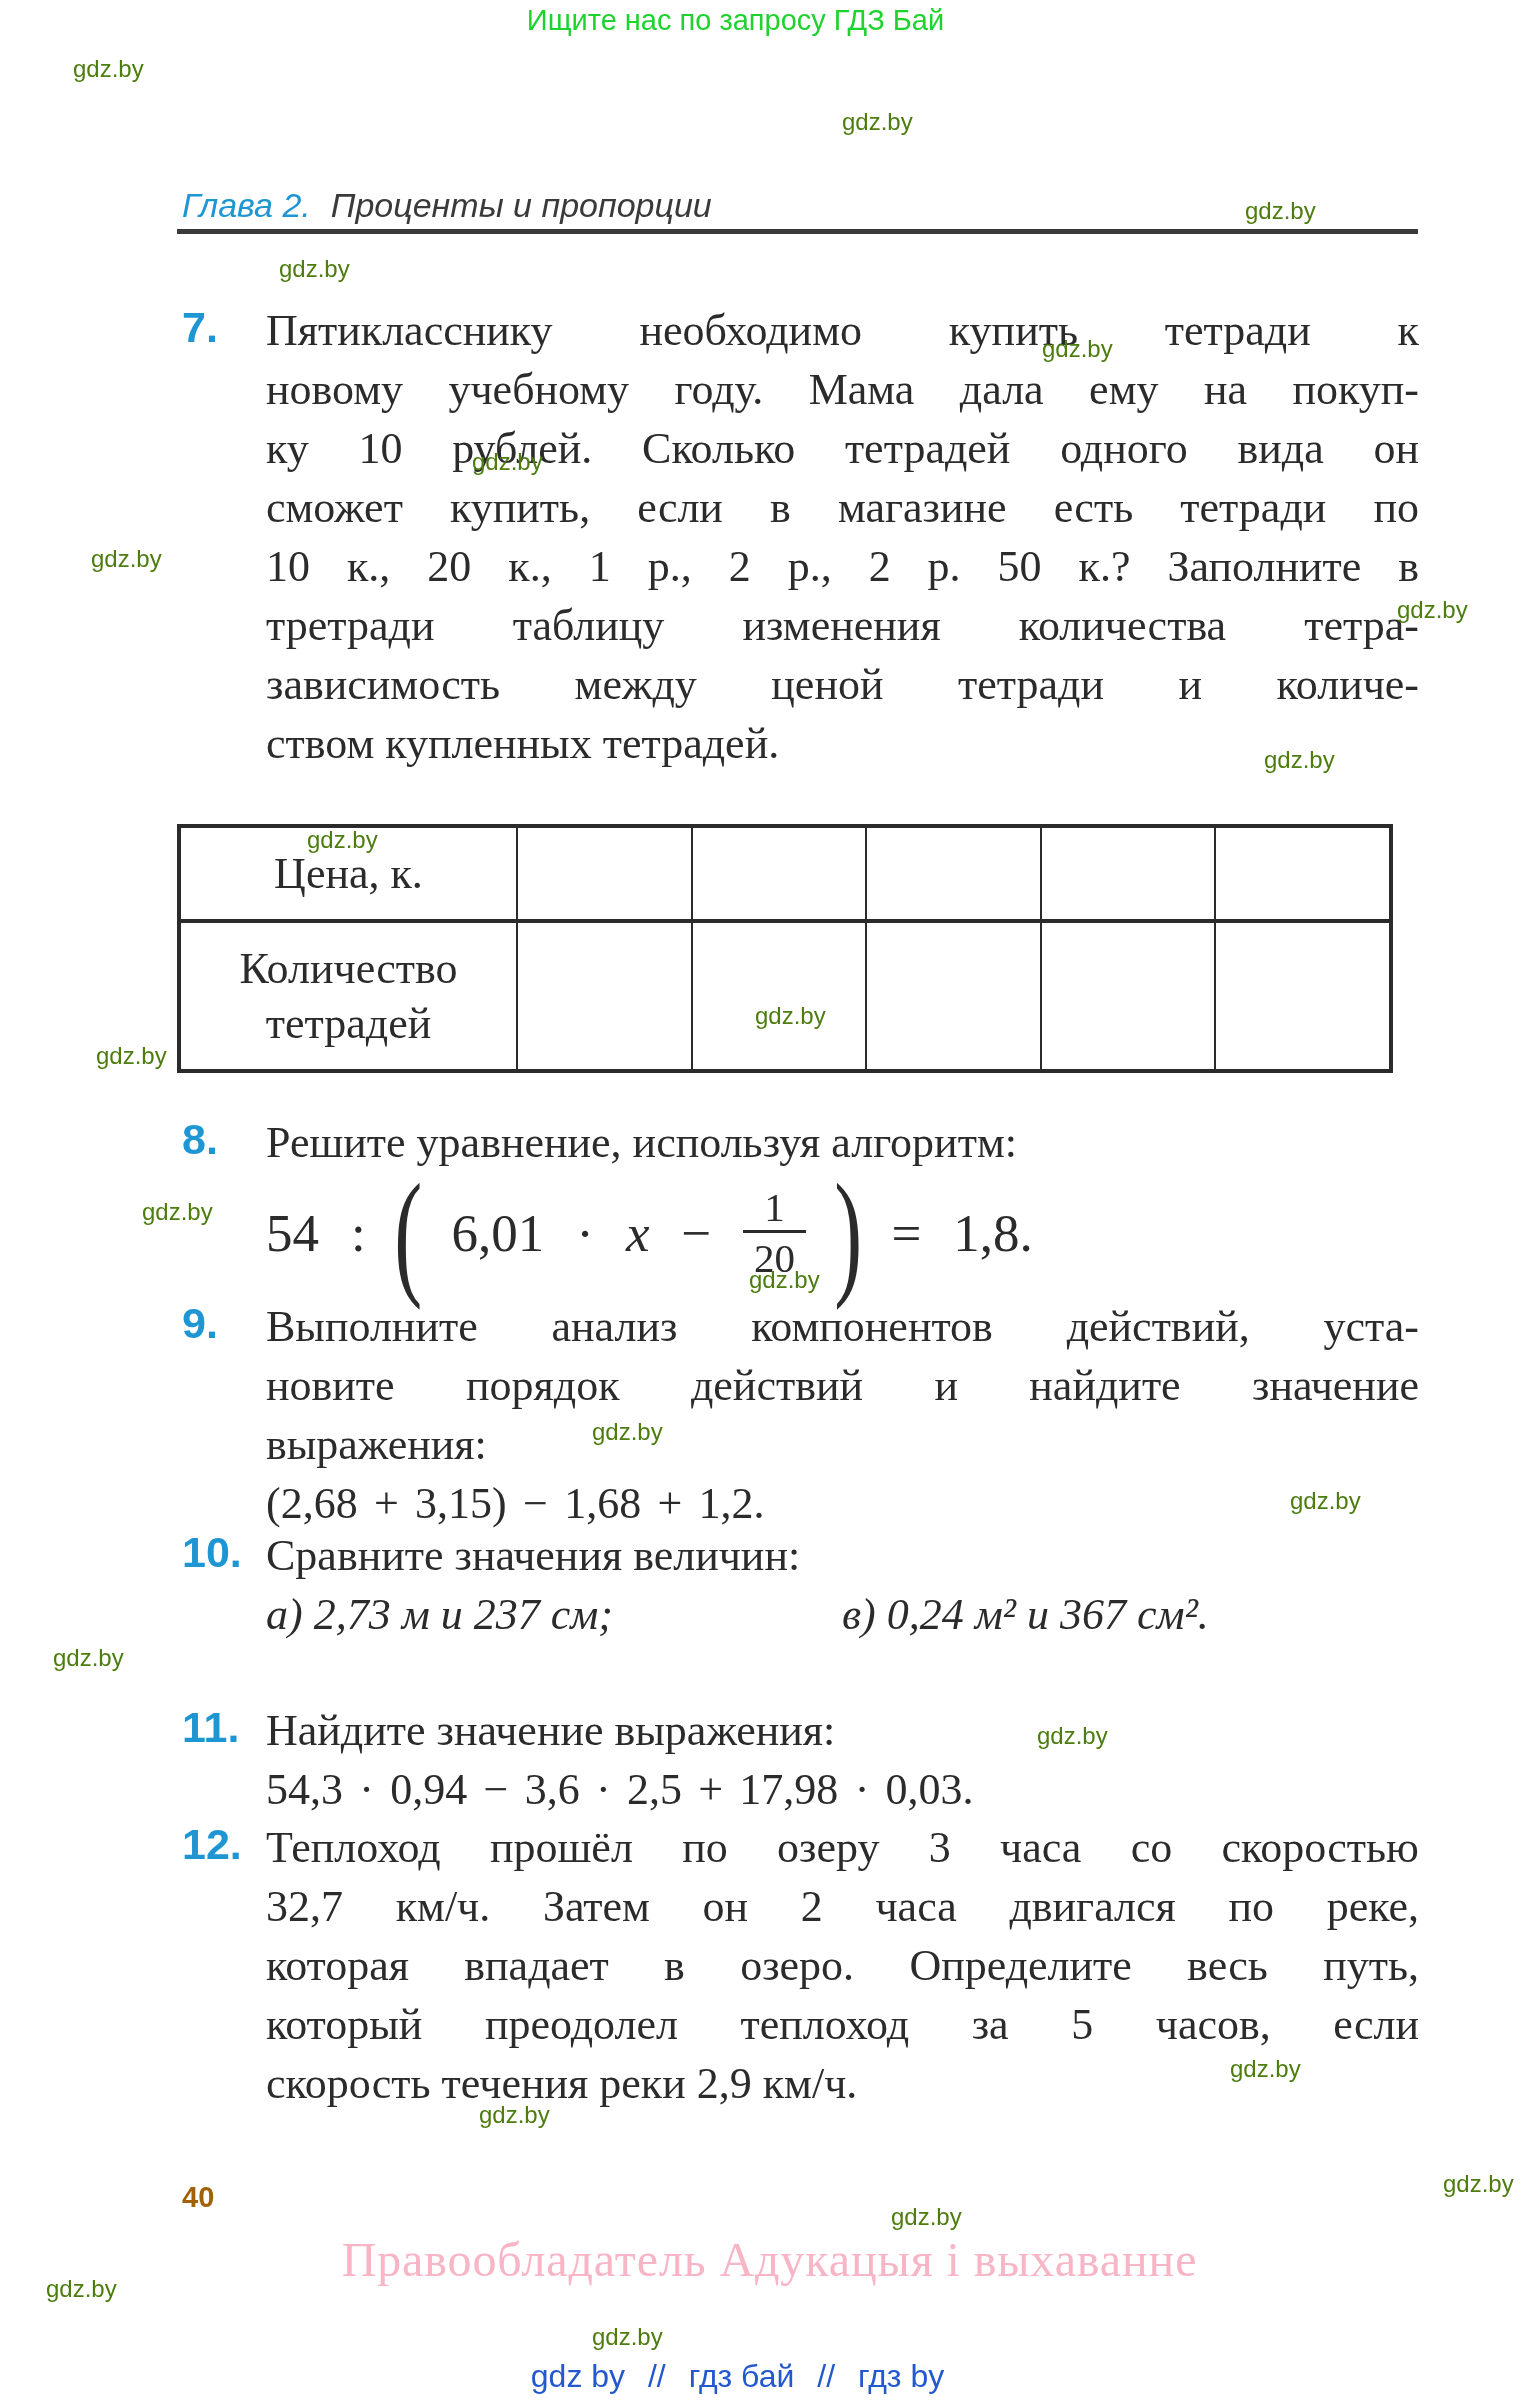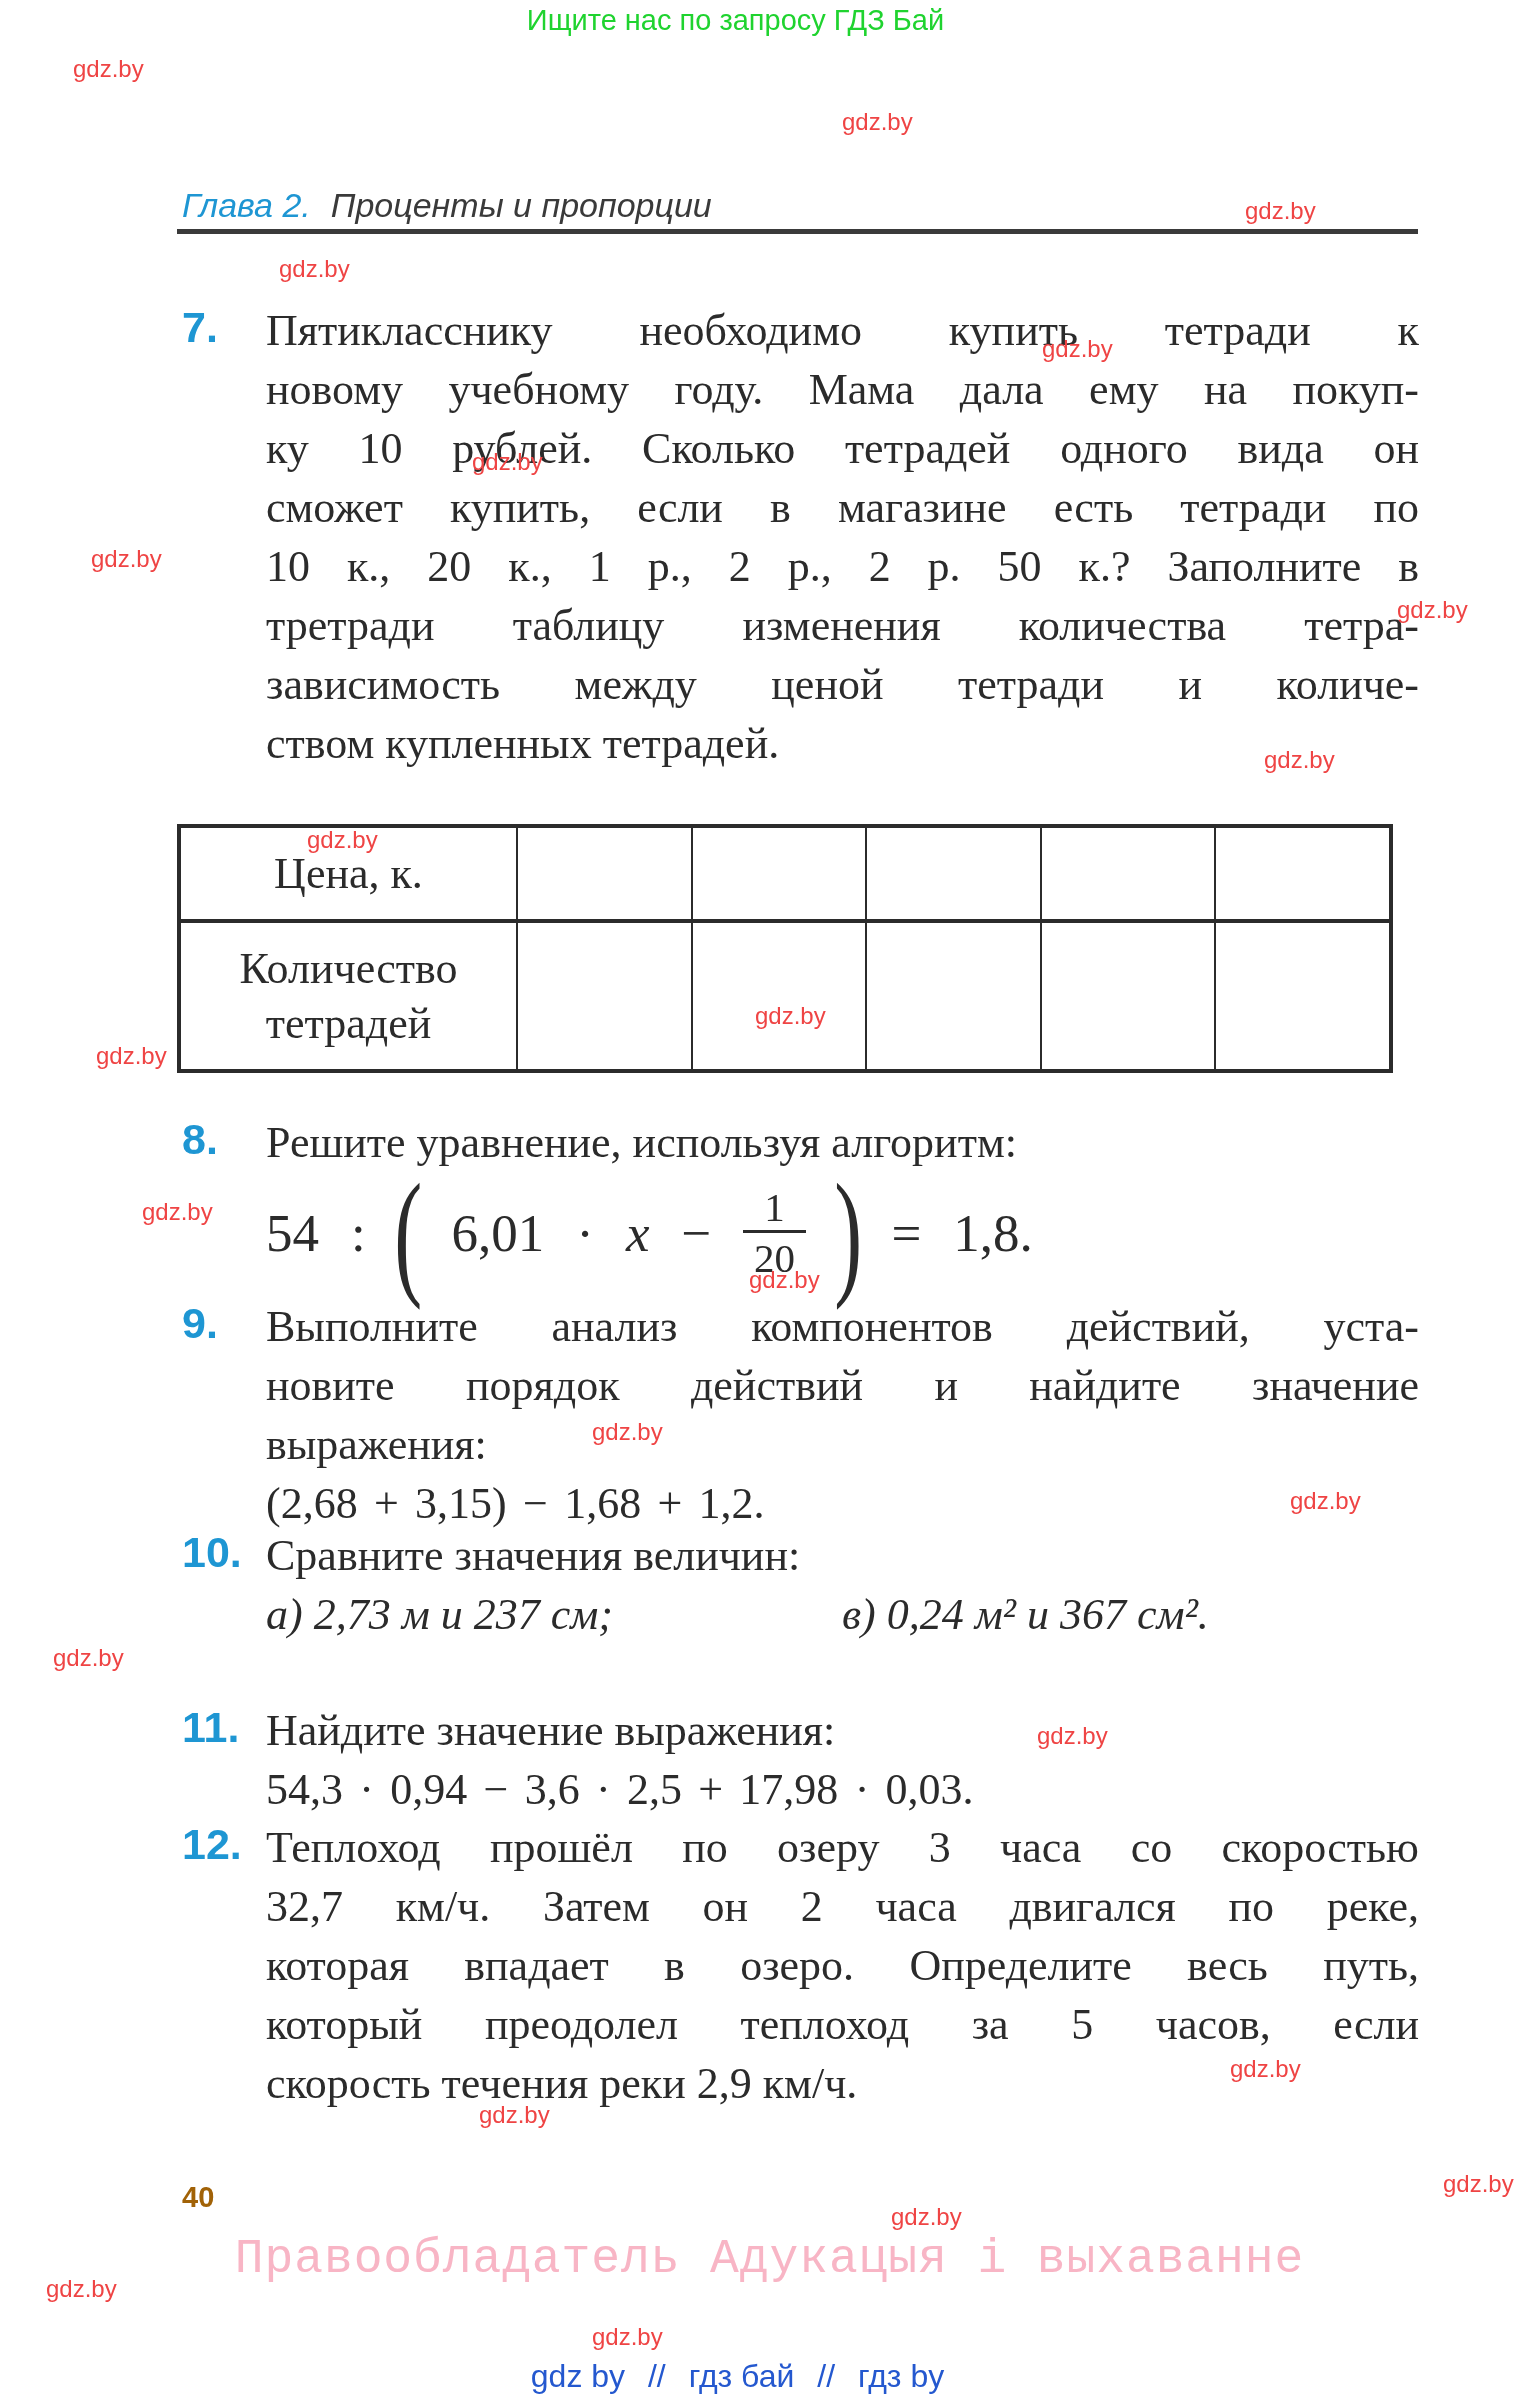--- a/index.html
+++ b/index.html
@@ -11,21 +11,21 @@
     position:relative; width:1539px; height:2401px; background:#ffffff;
     font-family:"Liberation Serif", serif; color:var(--ink); overflow:hidden;
   }
   .promo{
     position:absolute; top:3.5px; left:0; width:100%; text-align:center;
     transform:translateX(-34px);
     font-family:"Liberation Sans", sans-serif; font-size:29px; color:var(--green);
   }
   .wm{
     position:absolute; font-family:"Liberation Sans", sans-serif;
-    font-size:24px; color:#ef4444; white-space:nowrap; z-index:5;
+    font-size:24px; color:#4d7c0f; white-space:nowrap; z-index:5;
   }
   .chapter{
     position:absolute; top:186px; left:182px; white-space:nowrap;
     font-family:"Liberation Sans", sans-serif; font-style:italic; font-size:34px;
   }
   .chapter .chap-label{ font-weight:normal; color:var(--accent); margin-right:20px;}
   .chapter .chap-title{ color:#3a3a3a; }
   .rule{ position:absolute; left:177px; top:229px; width:1241px; height:5.3px; background:#3a3a3a;}
   .problem{ position:absolute; left:182px; width:1237px;}
   .pnum{
@@ -62,21 +62,21 @@
   .frac{ display:inline-flex; flex-direction:column; align-items:center;
          font-size:41px; line-height:1.12; }
   .frac-den{ border-top:3.5px solid var(--ink); padding:2.7px 10.6px 0; }
   .pageno{
     position:absolute; left:182px; top:2181px;
     font-family:"Liberation Sans", sans-serif; font-weight:bold;
     font-size:29px; color:#a16207;
   }
   .copyright{
     position:absolute; left:0; top:2232px; width:100%; text-align:center;
-    font-family:Liberation Mono, monospace; font-size:48px;
+    font-family:Liberation Serif, serif; font-size:48px;
     color:var(--pink); letter-spacing:0.9px;
   }
   .footer{
     position:absolute; left:0; top:2358px; width:100%; text-align:center;
     transform:translateX(-32px);
     font-family:"Liberation Sans", sans-serif; font-size:32px; color:var(--fblue);
   }
   .footer .sep{ margin:0 14px; }
 </style>
 </head>

